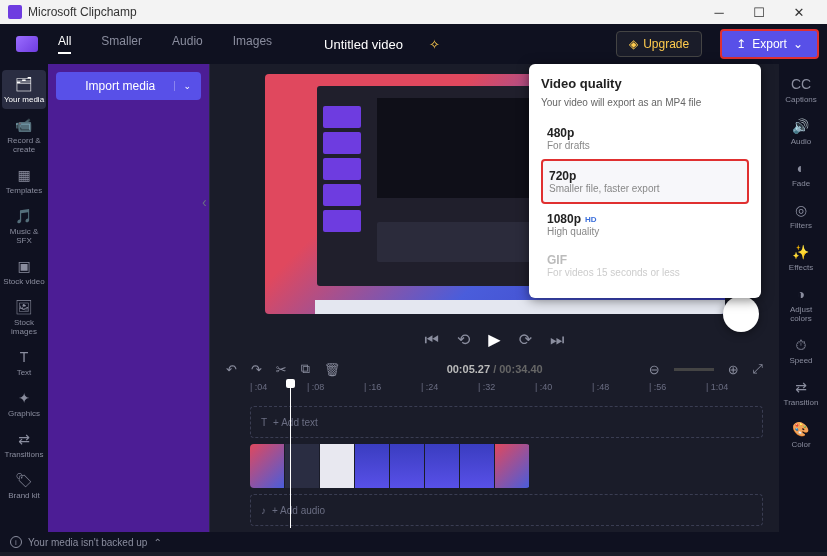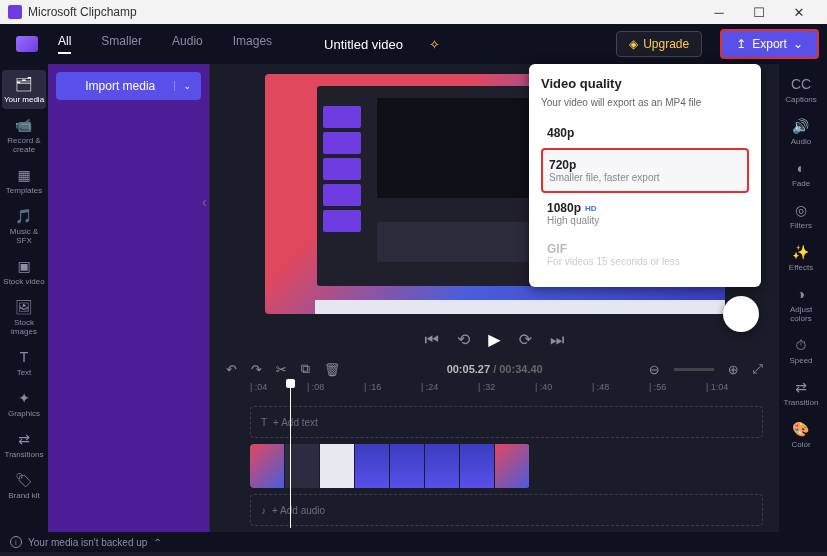--- a/index.html
+++ b/index.html
@@ -188,20 +188,21 @@
           <div class="mock-bottom"></div>
         </div>
         <div class="mock-taskbar"></div>
       </div>
 
       <div class="export-popup">
         <div class="popup-title">Video quality</div>
         <div class="popup-sub">Your video will export as an MP4 file</div>
         <div class="opt">
           <div class="opt-title">480p</div>
+          <div class="opt-sub">For drafts</div>
         </div>
         <div class="opt selected">
           <div class="opt-title">720p</div>
           <div class="opt-sub">Smaller file, faster export</div>
         </div>
         <div class="opt">
           <div class="opt-title">
               <span>1080p</span> 
               <span class="hd-badge">HD</span>
             </div>

